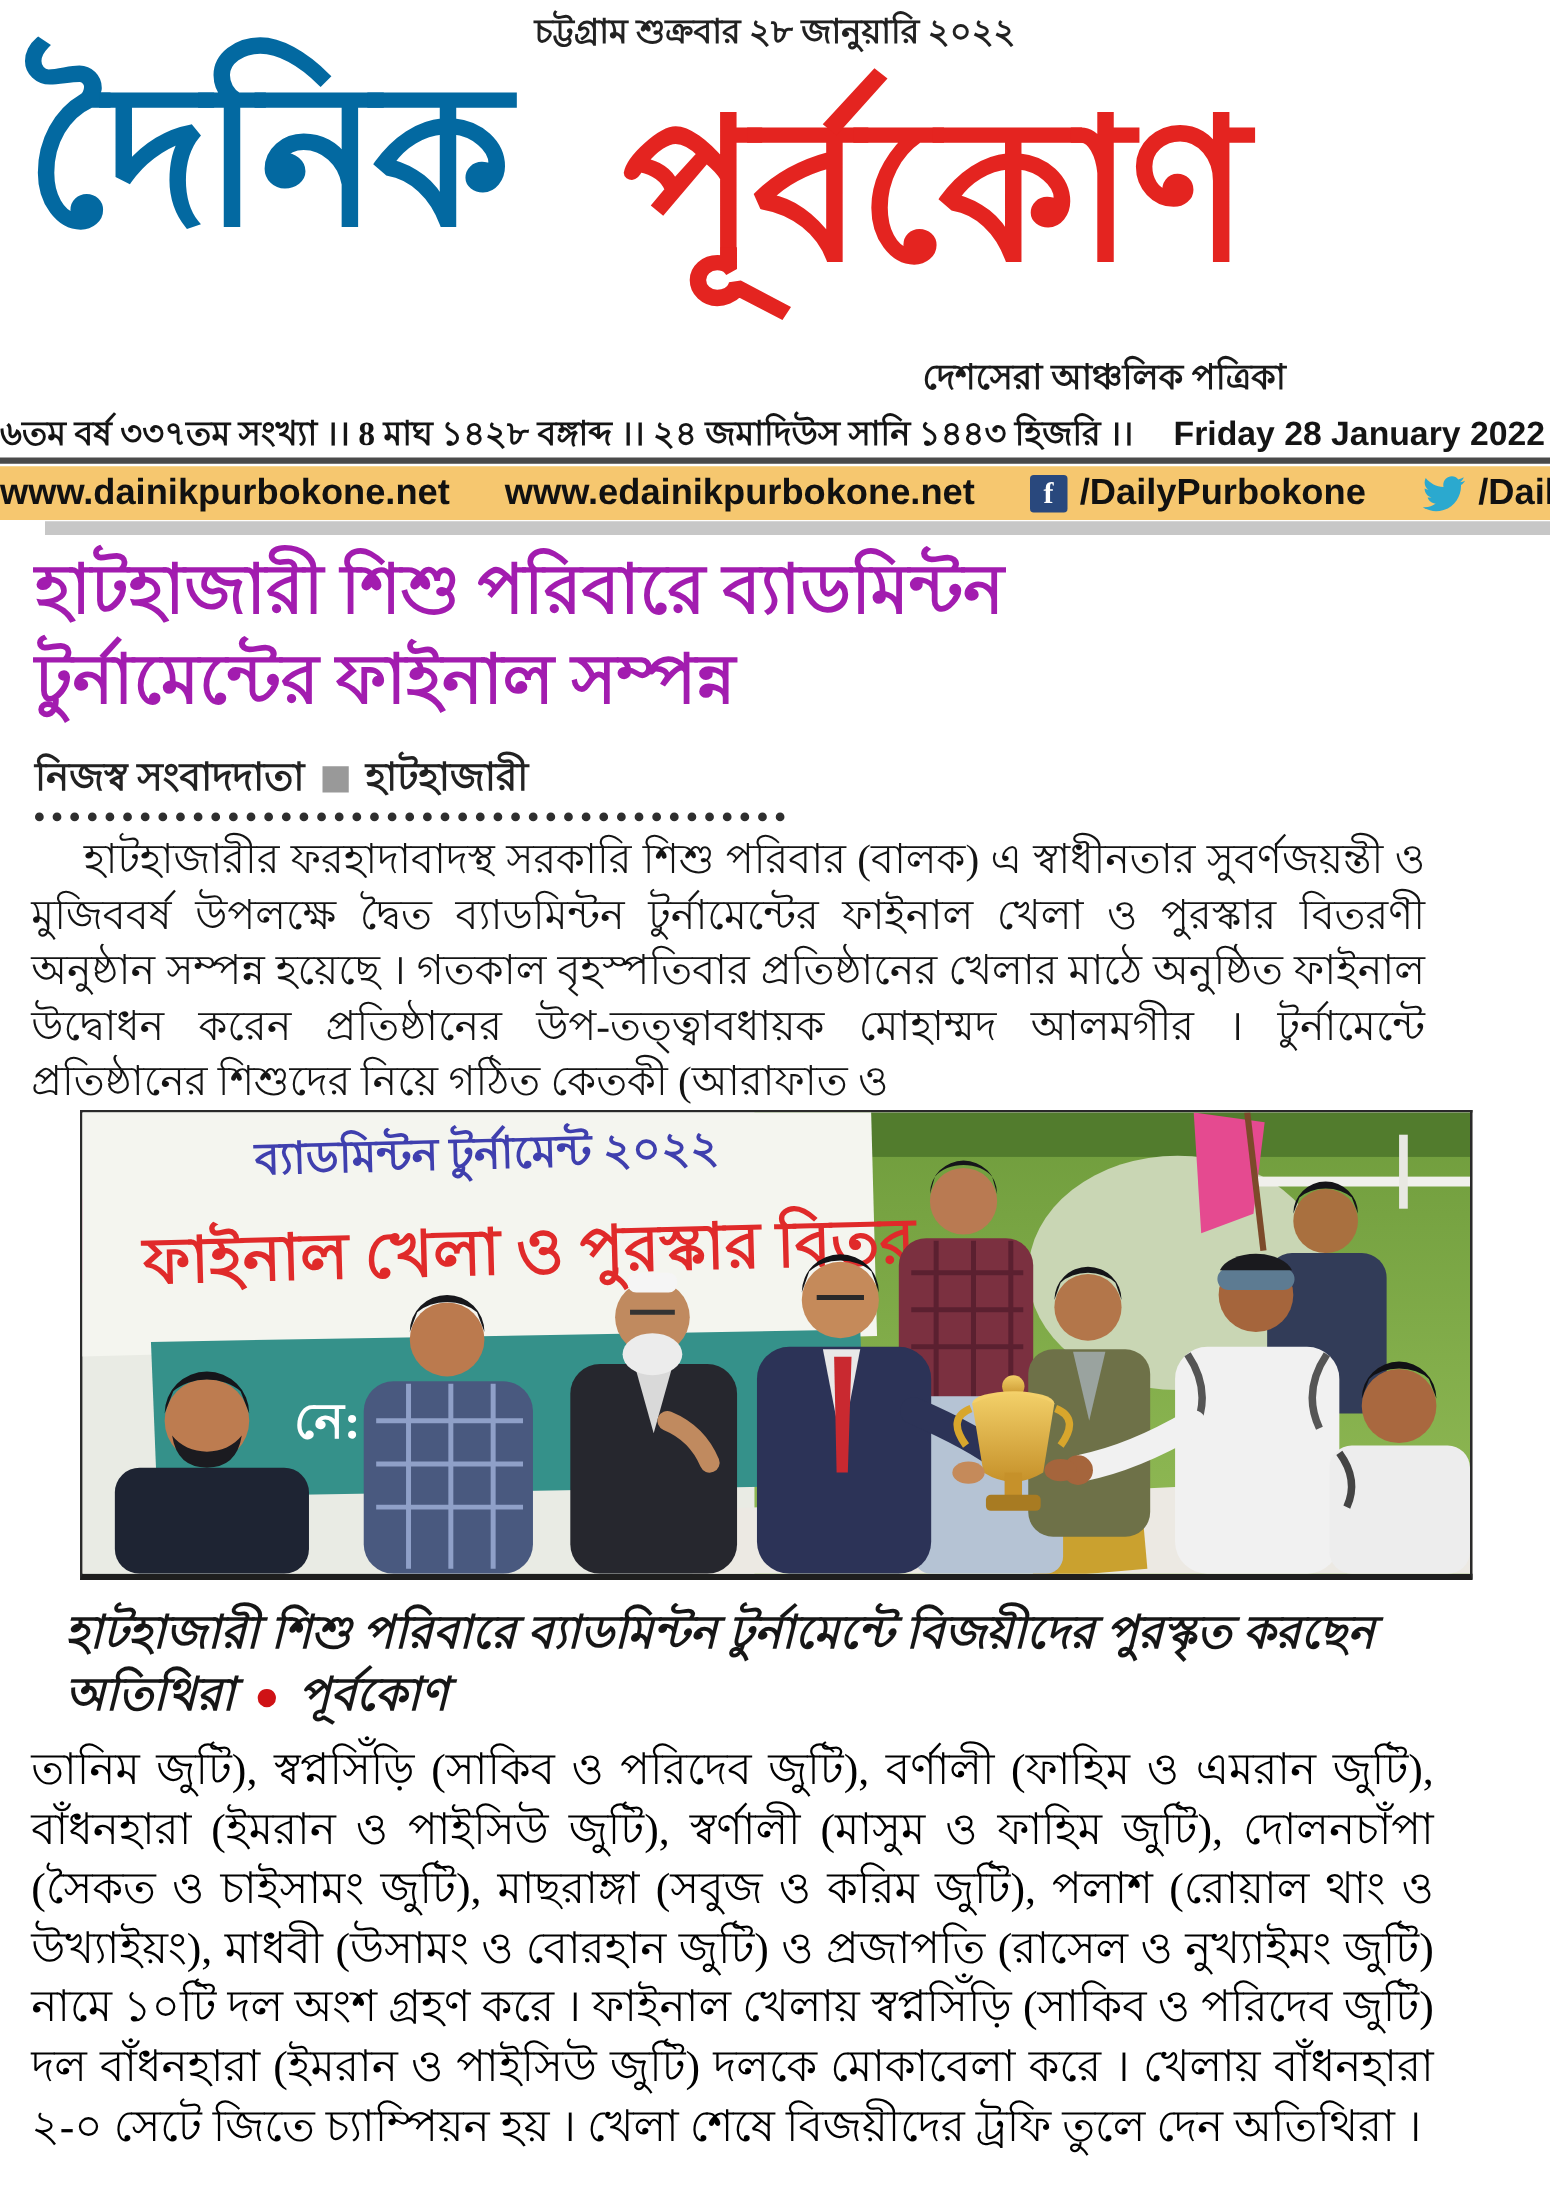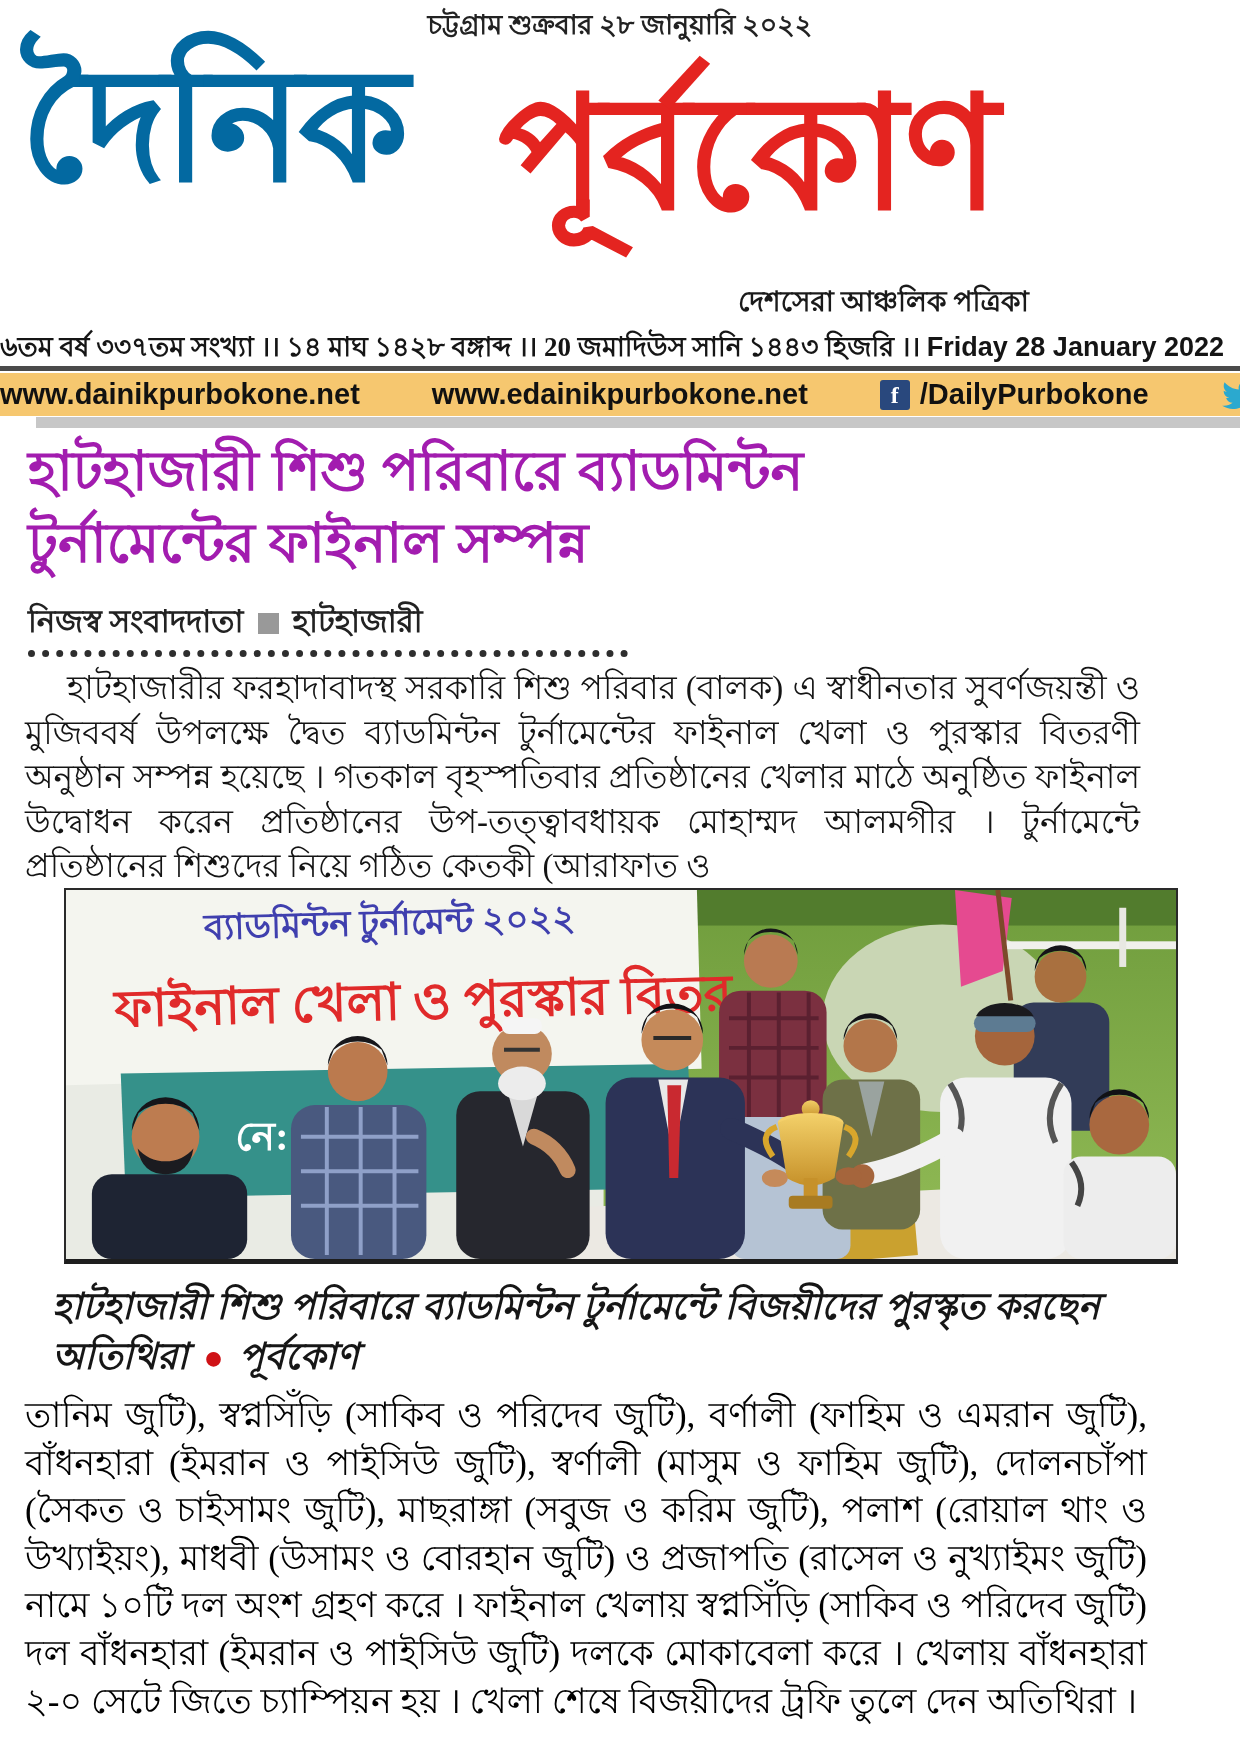--- a/index.html
+++ b/index.html
@@ -32,27 +32,27 @@
     position:absolute;left:738px;top:252px;
     font-size:28px;font-weight:bold;color:#1a1a1a;white-space:nowrap;
   }
   
   .issueline{
     position:absolute;top:326px;left:0;width:1240px;
     display:flex;justify-content:space-between;align-items:baseline;
     font-size:27px;font-weight:600;white-space:nowrap;overflow:hidden;
   }
   .issueline .bn{font-family:"Liberation Serif",serif;}
-  .issueline .en{font-family:"Liberation Sans",sans-serif;font-weight:bold;padding-right:16px;}
+  .issueline .en{font-family:"Liberation Sans",sans-serif;font-weight:bold;padding-right:4px;}
   .toprule{position:absolute;top:366px;left:0;width:100%;height:5px;background:#4a4a4a;}
   
   .linkbar{
     position:absolute;top:373px;left:0;width:100%;height:43px;
     background:#f6c76f;
-    display:flex;align-items:center;gap:72px;
+    display:flex;align-items:center;gap:44px;
     font-family:"Liberation Sans",sans-serif;
     font-size:29px;font-weight:bold;color:#111;
     white-space:nowrap;overflow:hidden;
   }
   .linkbar .item{display:flex;align-items:center;gap:10px;}
   .fb-icon{
     display:inline-block;width:30px;height:30px;background:#29487d;border-radius:3px;
     color:#fff;text-align:center;line-height:30px;font-size:24px;font-weight:bold;
     font-family:"Liberation Serif",serif;
   }
@@ -105,21 +105,21 @@
 
   <div class="dateline">চট্টগ্রাম শুক্রবার ২৮ জানুয়ারি ২০২২</div>
 
   <div class="masthead">
     <div class="mast-black">দৈনিক</div>
     <div class="mast-red">পূর্বকোণ</div>
     <div class="tagline">দেশসেরা আঞ্চলিক পত্রিকা</div>
   </div>
 
   <div class="issueline">
-    <span class="bn">৬তম বর্ষ ৩৩৭তম সংখ্যা ।। ১৪ মাঘ ১৪২৮ বঙ্গাব্দ ।। 20 জমাদিউস সানি ১৪৪৩ হিজরি ।।</span>
+    <span class="bn">৬তম বর্ষ ৩৩৭তম সংখ্যা ।। 8 মাঘ ১৪২৮ বঙ্গাব্দ ।। ২৪ জমাদিউস সানি ১৪৪৩ হিজরি ।।</span>
     <span class="en">Friday 28 January 2022</span>
   </div>
 
   <div class="toprule"></div>
 
   <div class="linkbar">
     <span class="item">www.dainikpurbokone.net</span>
     <span class="item">www.edainikpurbokone.net</span>
     <span class="item">
       <span class="fb-icon"></span>

